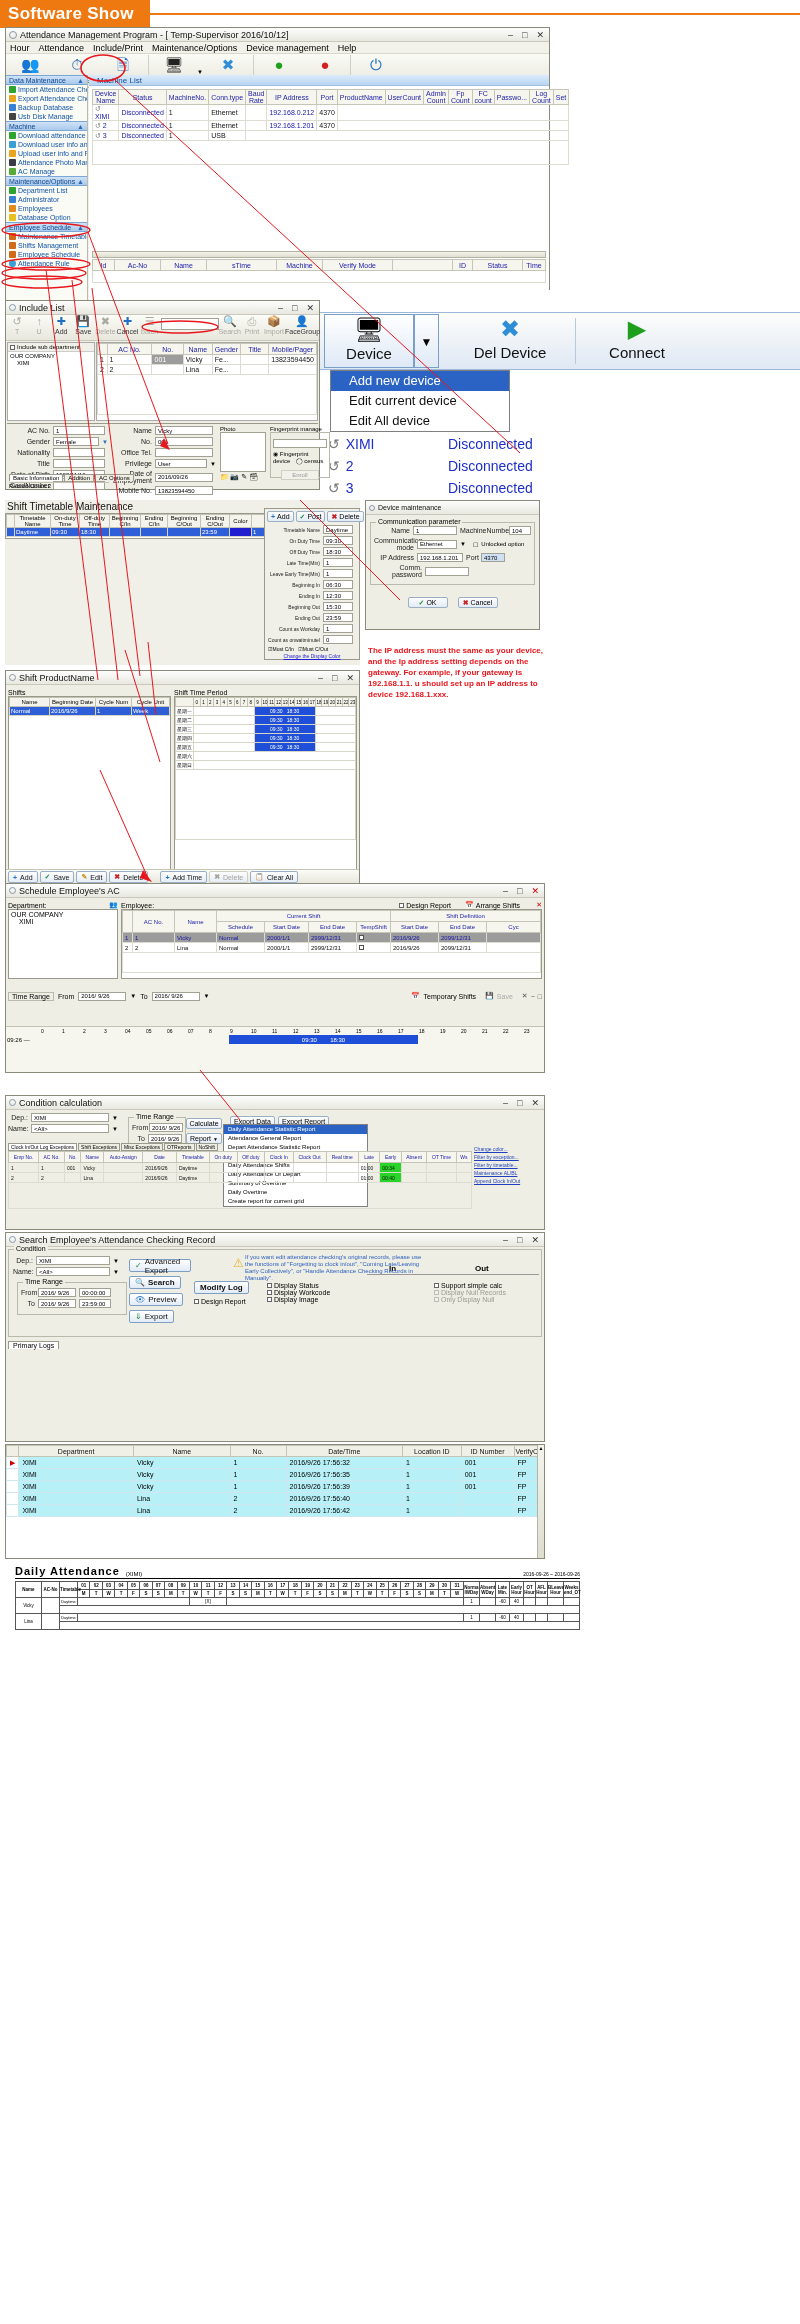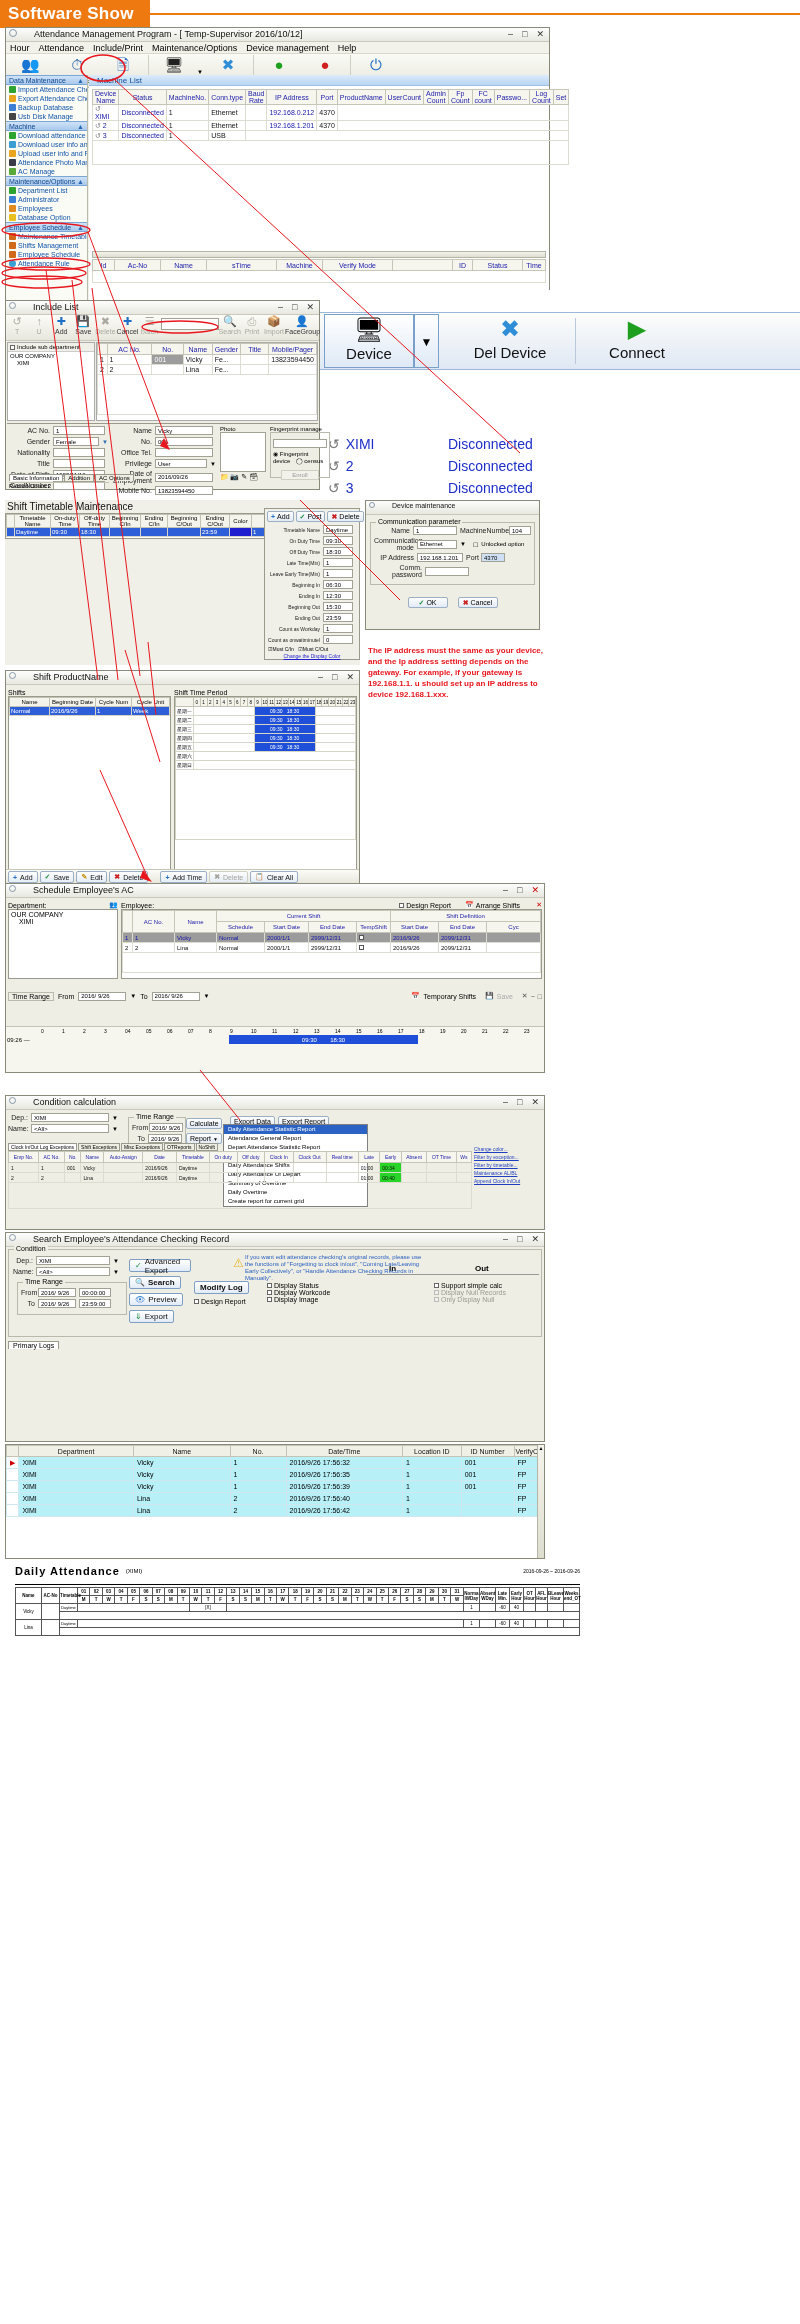--- a/index.html
+++ b/index.html
@@ -17,21 +17,21 @@
   #banner { left:0; top:0; width:800px; height:36px; }
   #banner .orange { position:absolute; left:0; top:0; width:150px; height:28px; background:#ef7911; }
   #banner .ttl { position:absolute; left:8px; top:4px; color:#fff; font-size:17px; font-weight:bold; letter-spacing:.3px;}
   #banner .rule { position:absolute; left:150px; top:13px; width:650px; height:2px; background:#ef7911; }
 
   
   .win { position:absolute; background:#eeeee4; border:1px solid #8a8a7a; }
   .titlebar {
     height:14px; background:linear-gradient(#fdfdfd,#e8e8e0);
     border-bottom:1px solid #c8c8bc; font-size:9px; padding:1px 3px; color:#111;
-    display:flex; align-items:flex-start; gap:17px; white-space:nowrap; overflow:hidden;
+    display:flex; align-items:center; gap:3px; white-space:nowrap; overflow:hidden;
   }
   .ctrlbox { margin-left:auto; display:flex; gap:9px; align-items:center; font-size:9px; color:#333; padding-right:2px;}
   .menubar { height:12px; background:#f2f2ea; font-size:9px; display:flex; gap:9px; padding:1px 4px; border-bottom:1px solid #d8d8cc;}
   .menubar span{ white-space:nowrap; }
 
   
   #mainwin { left:5px; top:27px; width:545px; height:275px; background:#f0f0e8; }
   #mainwin .toolbar { height:34px; background:linear-gradient(#fbfbf6,#e6e6dc); border-bottom:1px solid #bfbfb2; display:flex; align-items:flex-start; padding:1px 2px; }
   .tbbtn { width:46px; text-align:center; font-size:8px; color:#222; padding-top:1px; position:relative; }
   .tbbtn .gl { display:block; height:18px; line-height:18px; font-size:15px; }
@@ -384,20 +384,25 @@
   <div class="bigbtn" style="left:126px;top:24px;width:128px;height:54px;">
     <div style="height:30px;line-height:30px;font-size:24px;color:#2f8ed6;">✖</div>
     <div class="lbl">Del Device</div>
   </div>
   <div style="position:absolute;left:255px;top:28px;width:1px;height:46px;background:#b9c8da;"></div>
   <div class="bigbtn" style="left:262px;top:24px;width:110px;height:54px;">
     <div style="height:30px;line-height:30px;font-size:24px;color:#1ea01e;">▶</div>
     <div class="lbl">Connect</div>
   </div>
 
+  <div class="menu">
+    <div class="mi sel">Add new device</div>
+    <div class="mi">Edit current device</div>
+    <div class="mi">Edit All device</div>
+  </div>
 
   <div class="devrow" style="left:8px;top:146px;">
     <span style="color:#777;font-size:14px;">↺</span>
     <span>XIMI</span>
     <span class="st">Disconnected</span>
   </div>
   <div class="devrow" style="left:8px;top:168px;">
     <span style="color:#777;font-size:14px;">↺</span>
     <span>2</span>
     <span class="st">Disconnected</span>
@@ -1323,21 +1328,21 @@
       <td>FP</td>
     </tr>
   </tbody>
     </table>
   <div style="position:absolute;right:0;top:0;width:7px;bottom:0;background:linear-gradient(#f4f4ec,#dedecf);border-left:1px solid #b4b4a6;">
     <div style="font-size:5px;text-align:center;">▲</div>
   </div>
 </div>
 
 <div id="daily" class="abs">
-  <div style="border-bottom:1px solid #000;padding-bottom:7px;display:flex;align-items:center;gap:6px;">
+  <div style="border-bottom:1px solid #000;padding-bottom:1px;display:flex;align-items:flex-end;gap:6px;">
     <span class="dttl">Daily  Attendance</span>
     <span style="font-size:6px;">(XIMI)</span>
     <span style="margin-left:auto;font-size:5px;">2016-09-26 ~ 2016-09-26</span>
   </div>
   <table class="dgrid" style="width:100%;table-layout:fixed;margin-top:2px;">
     <tbody>
         <tr>
       <th rowspan="2" style="width:26px">Name</th>
       <th rowspan="2" style="width:18px">AC-No</th>
       <th rowspan="2" style="width:18px">Timetable</th>

